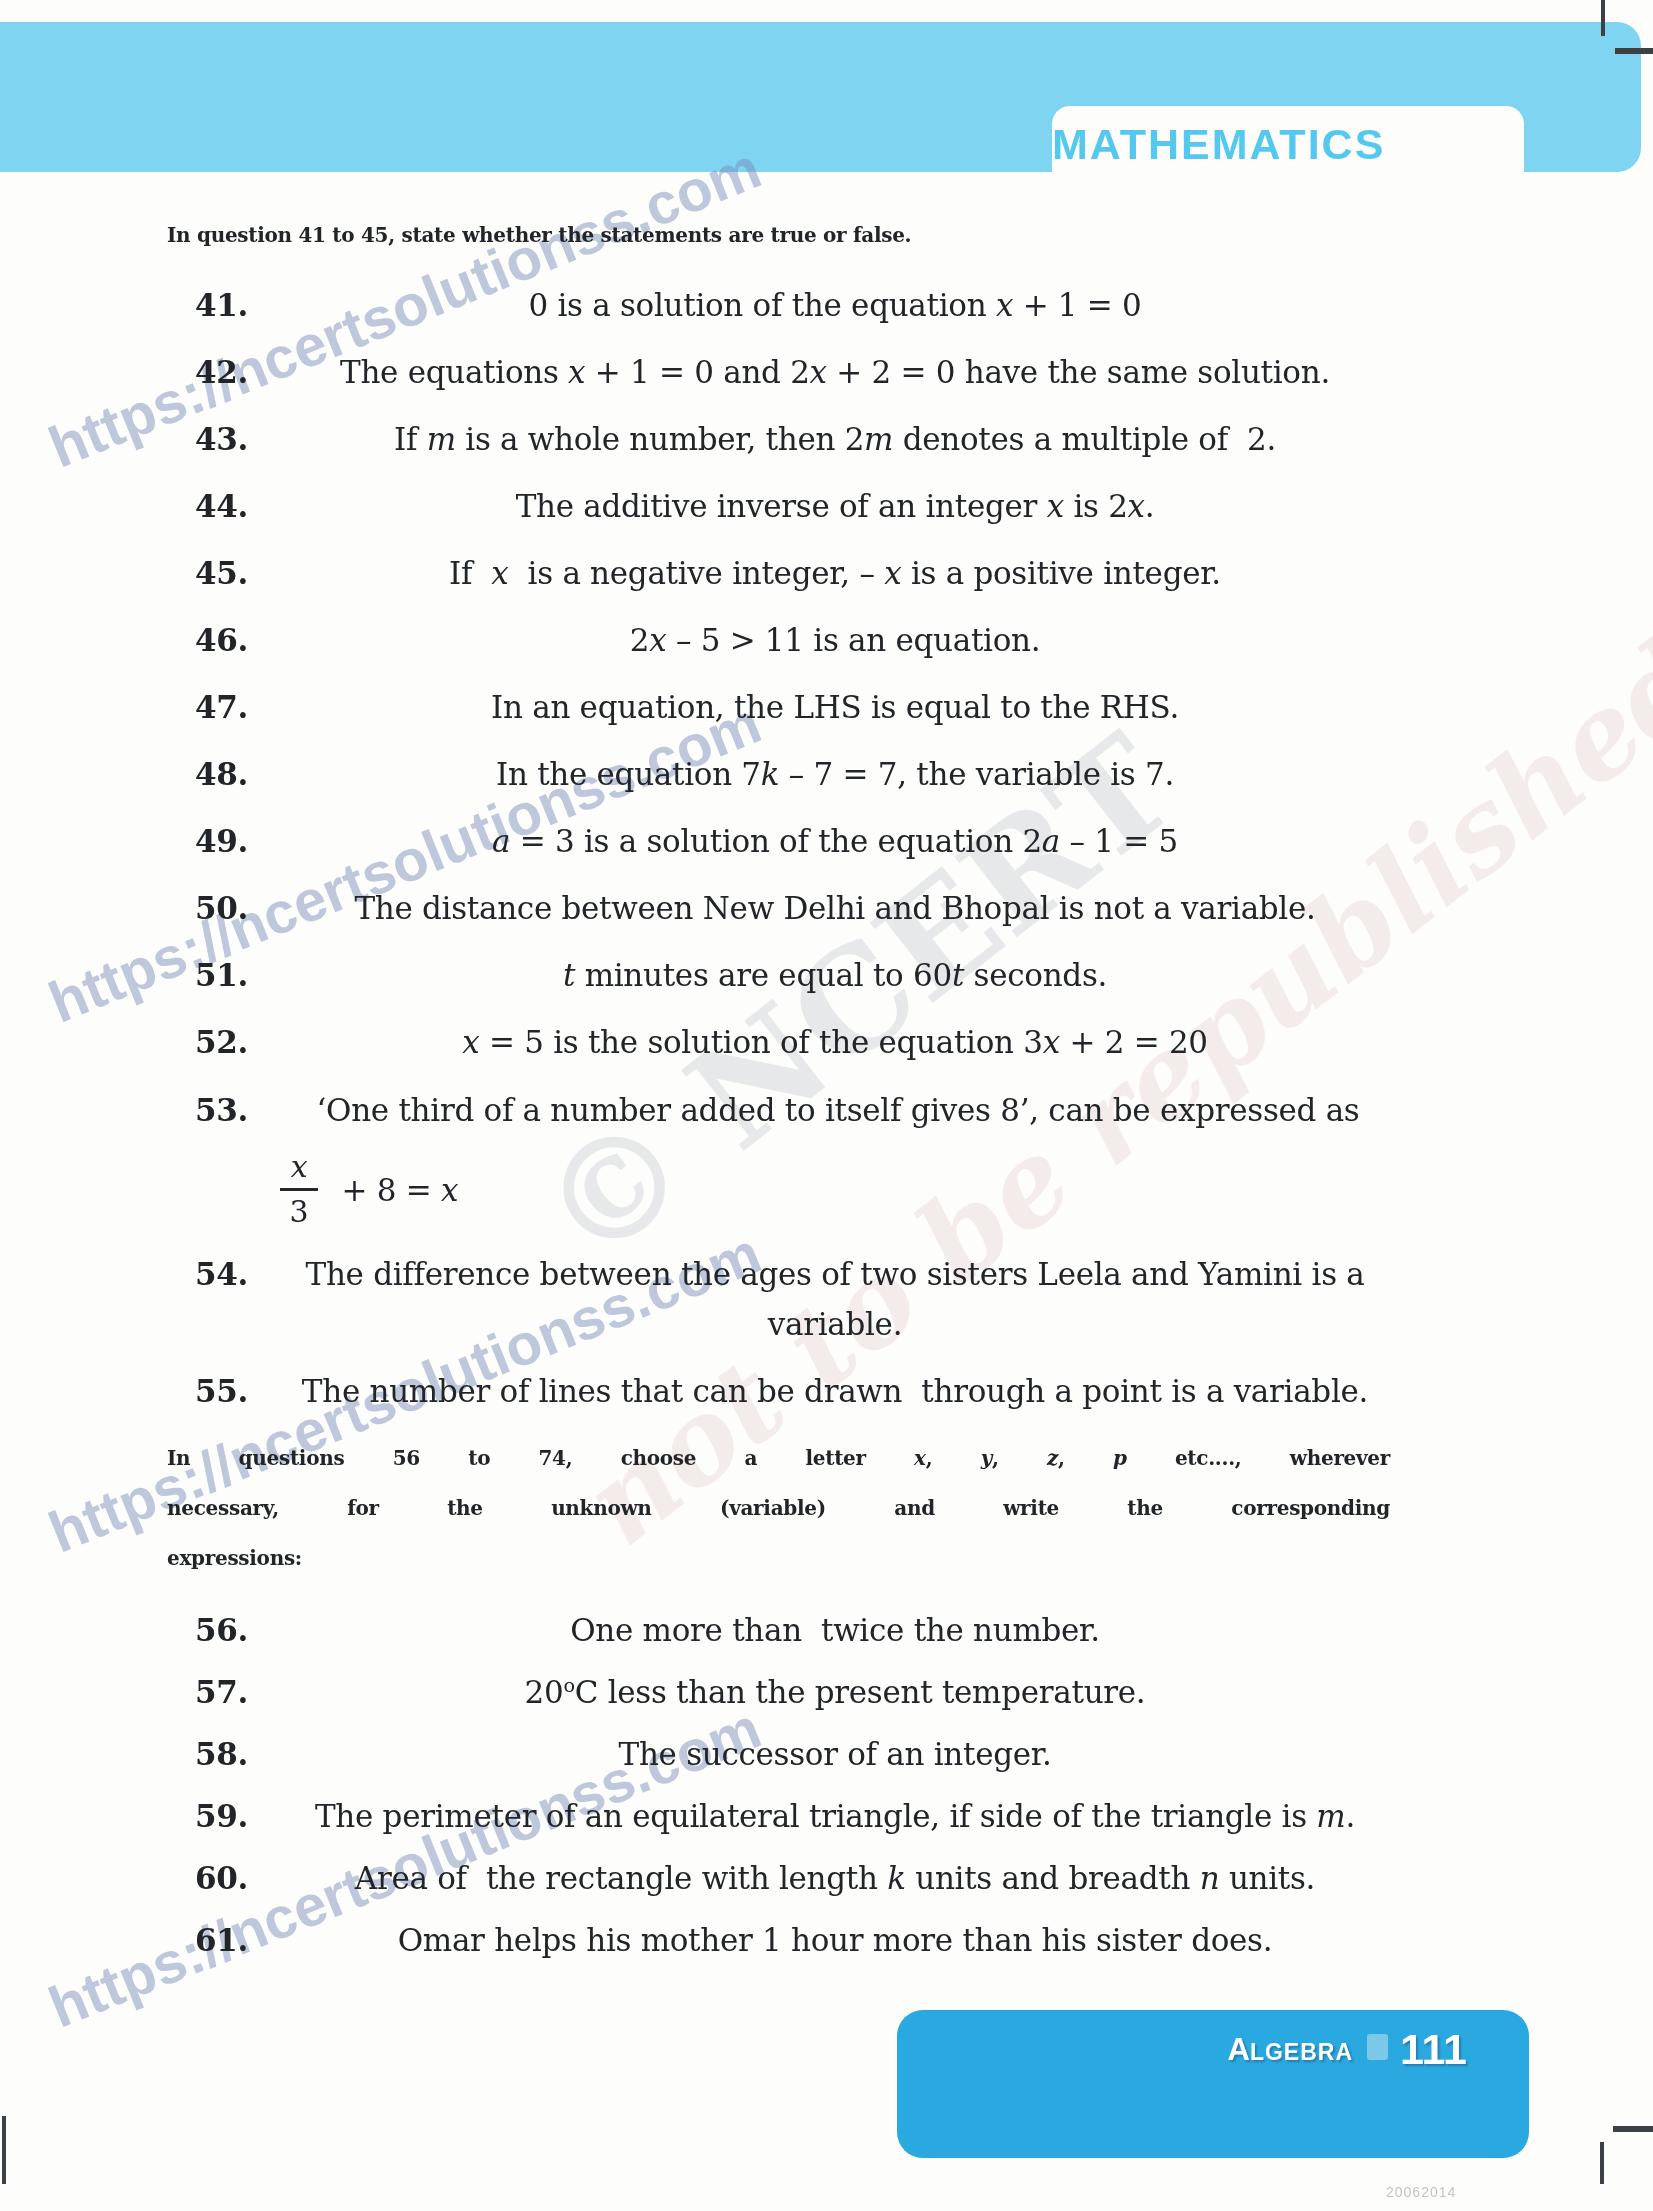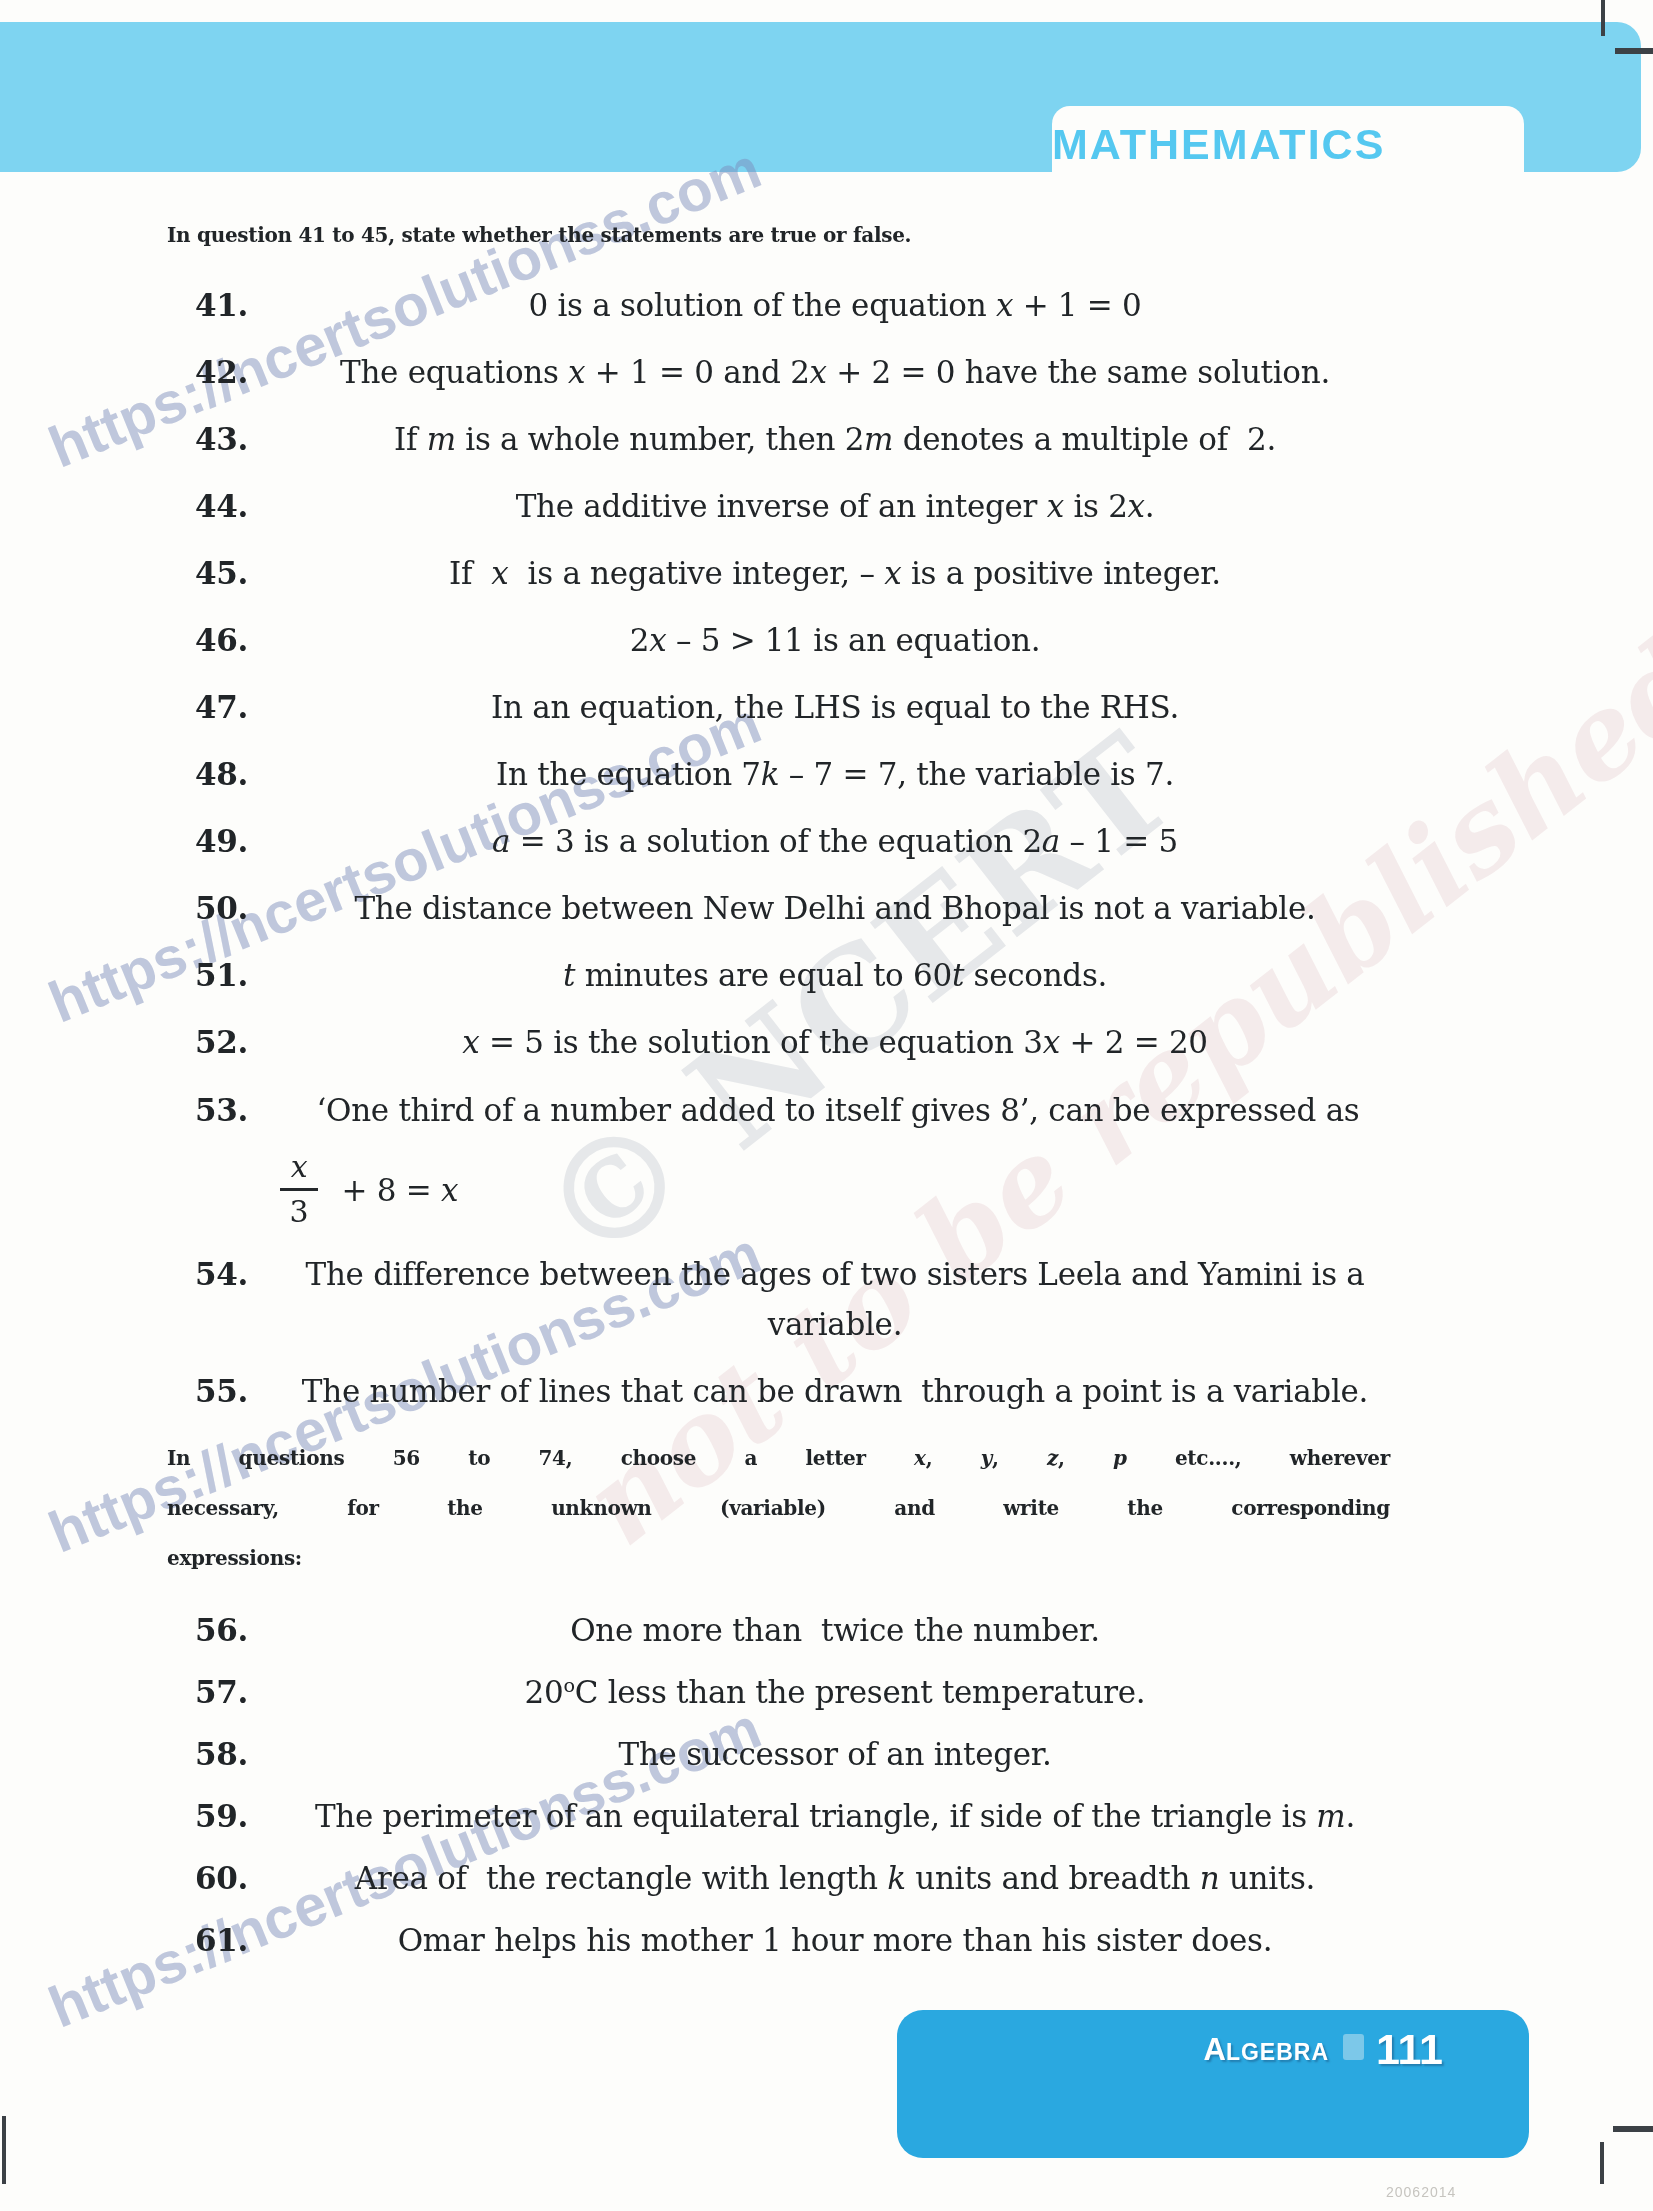--- a/index.html
+++ b/index.html
@@ -47,21 +47,21 @@
         margin-right:14px;line-height:1;}
   .fnum{font-style:italic;font-size:30px;padding-bottom:6px;}
   .fbar{width:38px;height:0;border-top:3px solid #24282b;}
   .fden{font-size:30px;padding-top:6px;}
   .frest{white-space:pre;}
 
   
   .footer{position:absolute;left:897px;top:2010px;width:632px;height:148px;
           background:#2aa8e0;border-radius:26px;box-sizing:border-box;
           display:flex;justify-content:flex-end;align-items:flex-start;
-          padding:22px 86px 0 0;color:#ffffff;
+          padding:22px 62px 0 0;color:#ffffff;
           font-family:"Liberation Sans",sans-serif;
           text-shadow:2px 2px 2px rgba(20,50,90,0.35);}
   .f-big{font-size:31px;font-weight:800;}
   .f-small{font-size:23px;font-weight:800;letter-spacing:1px;}
   .f-square{width:21px;height:26px;background:#7cc8e9;border-radius:3px;
           margin:2px 12px 0 14px;display:inline-block;}
   .f-page{font-size:43px;font-weight:800;margin-top:-7px;}
 
   
   .cm{position:absolute;background:#3c4146;}

